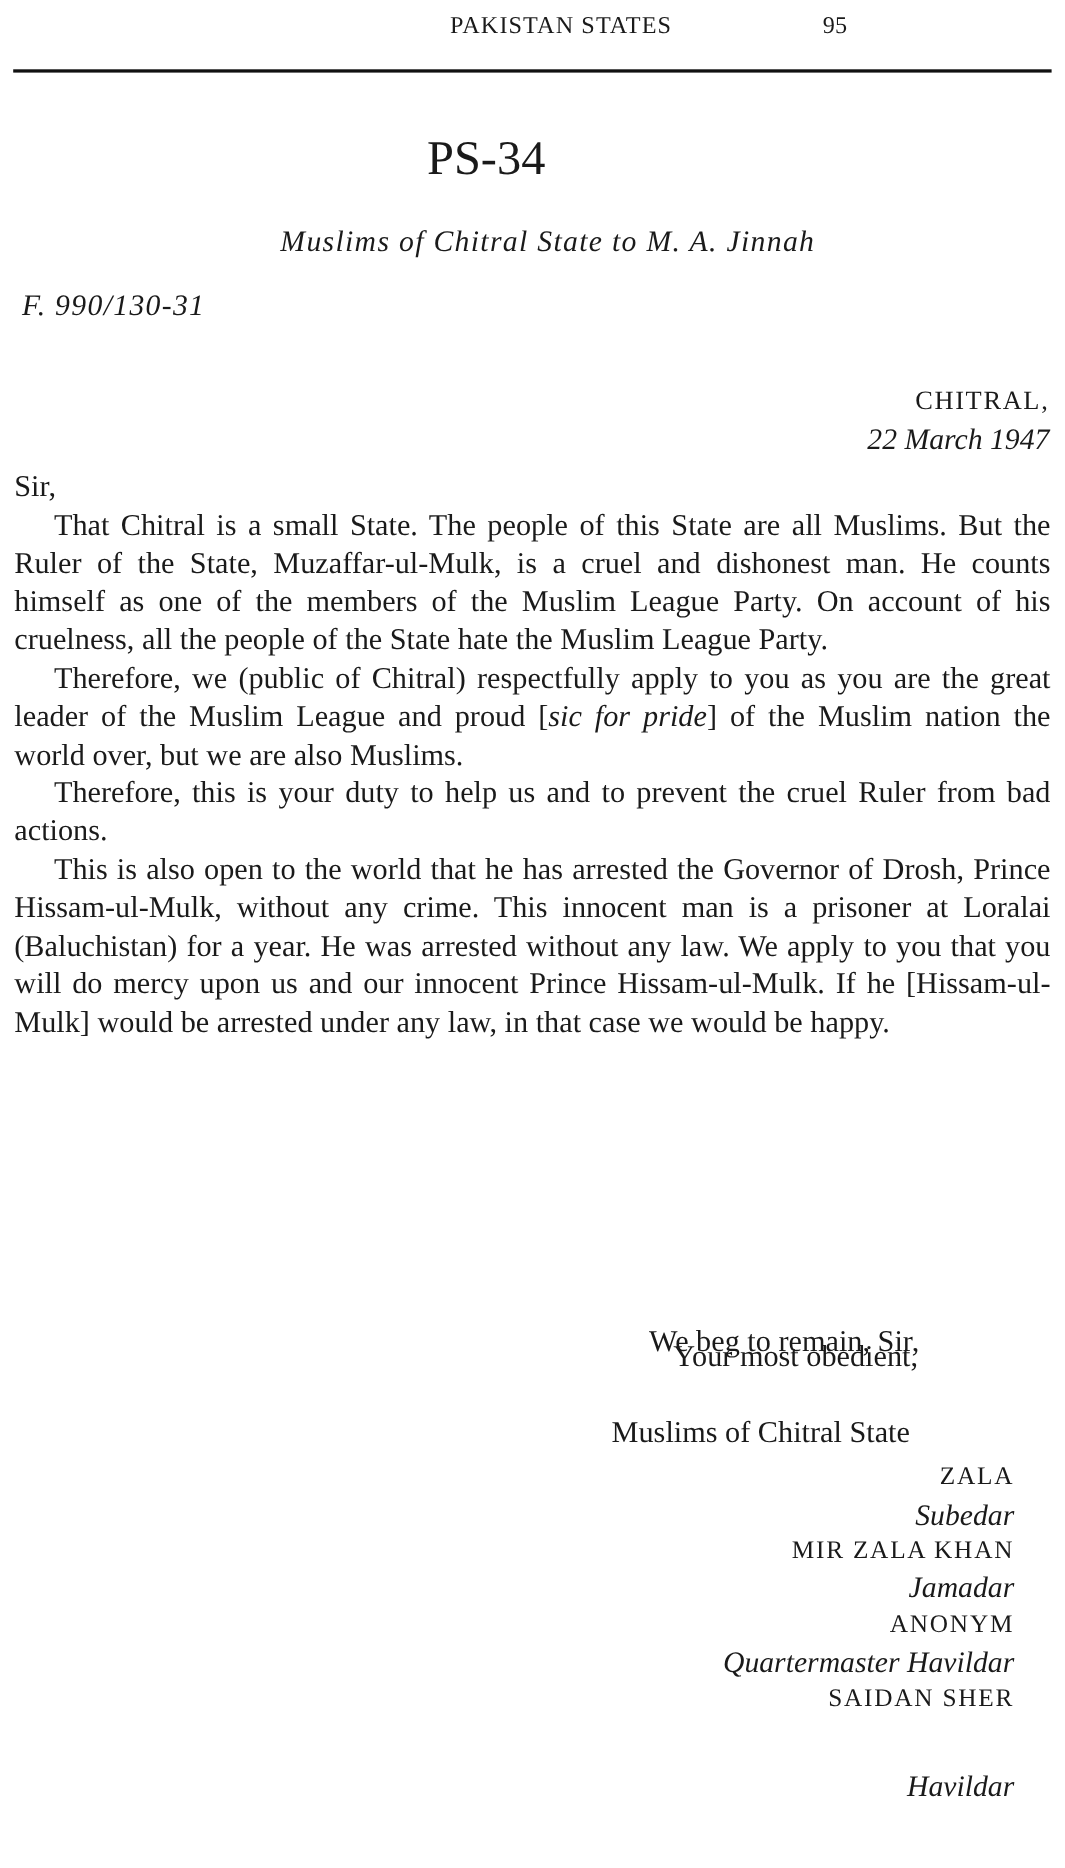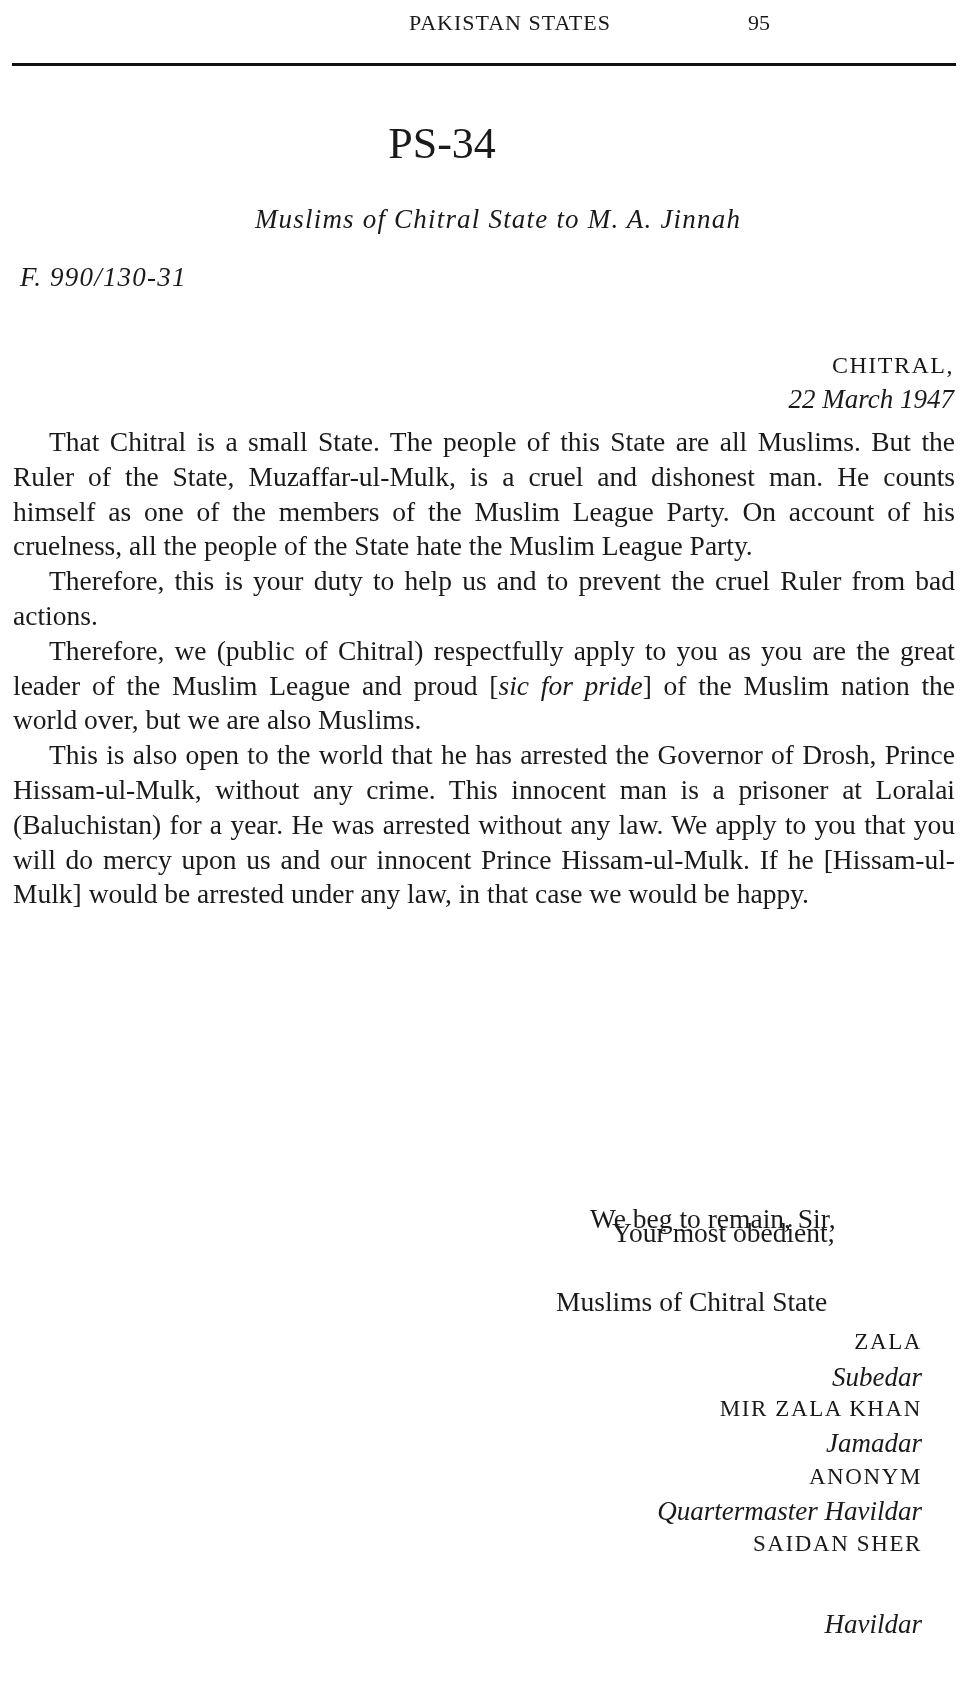--- a/index.html
+++ b/index.html
@@ -57,24 +57,25 @@
 <div class="head-rule"></div>
 
 <div class="doc-id">PS-34</div>
 <div class="doc-title">Muslims of Chitral State to M. A. Jinnah</div>
 <div class="doc-ref">F. 990/130-31</div>
 
 <div class="place">CHITRAL,</div>
 <div class="date">22 March 1947</div>
 
 <div class="body-text">
+  <p class="salutation">Sir,</p>
   <div id="paras">
       <p class="para"><span>That Chitral is a small State. The people of this State are all Mus­lims. But the Ruler of the State, Muzaffar-ul-Mulk, is a cruel and dishonest man. He counts himself as one of the members of the Mus­lim League Party. On account of his cruelness, all the people of the State hate the Muslim League Party.</span></p>
+      <p class="para"><span>Therefore, we (public of Chitral) respectfully apply to you as you are the great leader of the Muslim League and proud [</span><em>sic for pride</em><span>] of the Muslim nation the world over, but we are also Muslims.</span></p>
       <p class="para"><span>Therefore, this is your duty to help us and to prevent the cruel Ruler from bad actions.</span></p>
-      <p class="para"><span>Therefore, we (public of Chitral) respectfully apply to you as you are the great leader of the Muslim League and proud [</span><em>sic for pride</em><span>] of the Muslim nation the world over, but we are also Muslims.</span></p>
       <p class="para"><span>This is also open to the world that he has arrested the Governor of Drosh, Prince Hissam-ul-Mulk, without any crime. This innocent man is a prisoner at Loralai (Baluchistan) for a year. He was arrested with­out any law. We apply to you that you will do mercy upon us and our innocent Prince Hissam-ul-Mulk. If he [Hissam-ul-Mulk] would be arrested under any law, in that case we would be happy.</span></p>
     </div>
 </div>
 
 <div class="closing">
   <div style="top:1203px; left:590px;">We beg to remain, Sir,</div>
   <div style="top:1217px; left:612px;">Your most obedient,</div>
   <div style="top:1286px; left:556px;">Muslims of Chitral State</div>
 </div>
 

